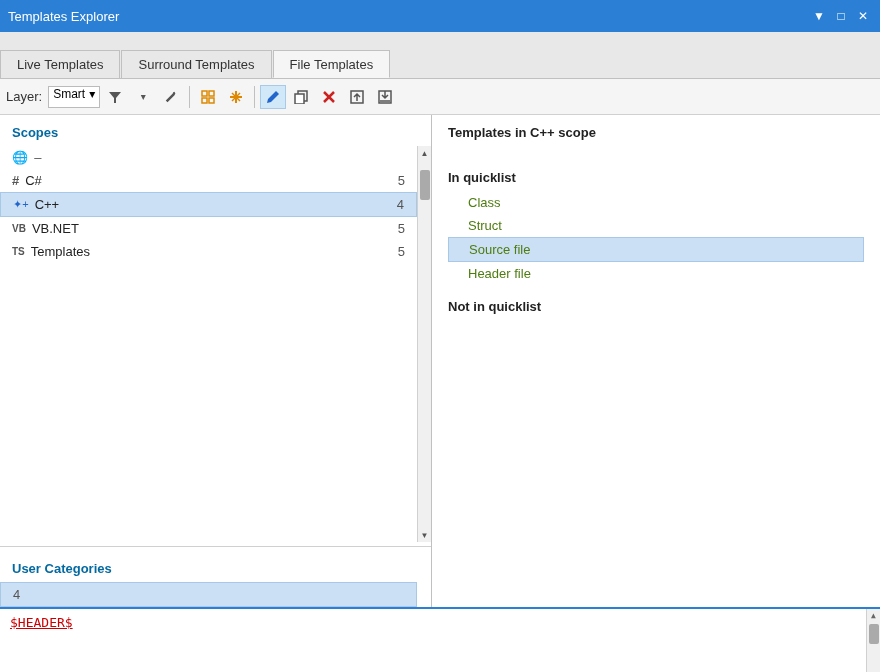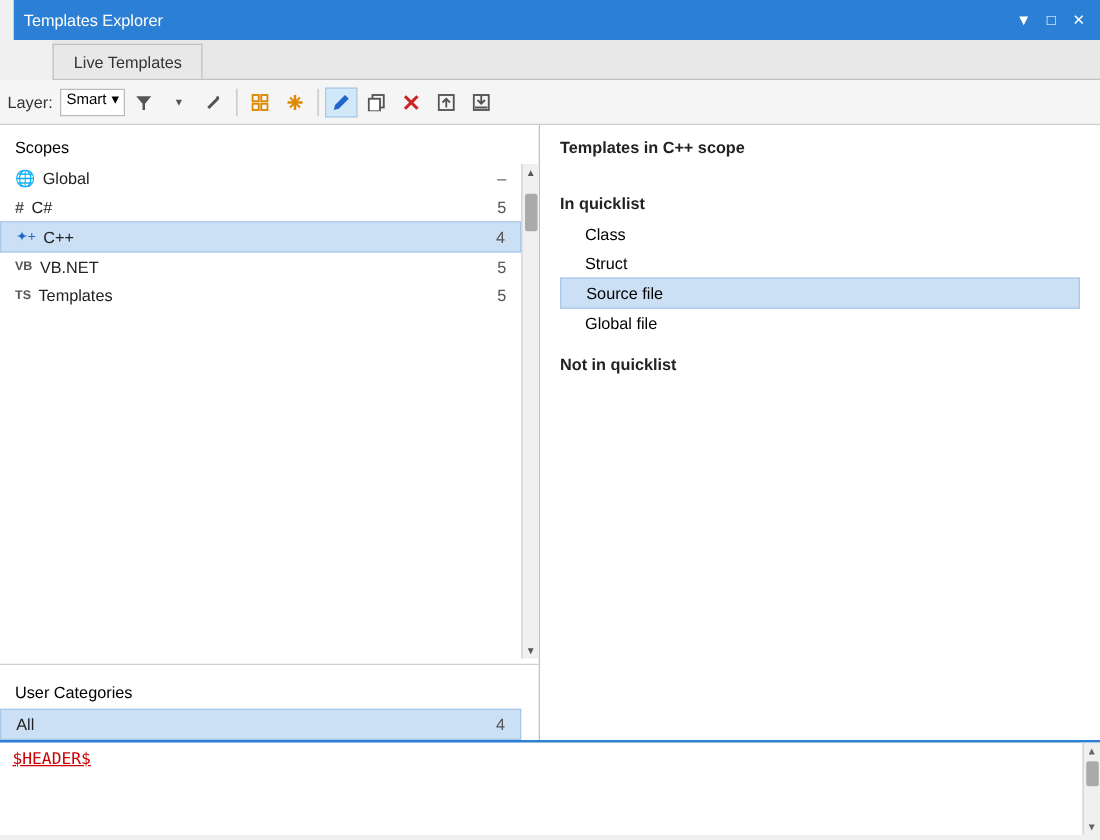--- a/index.html
+++ b/index.html
@@ -8,39 +8,37 @@
     
     .title-bar {
       background: #2b7fd4;
       color: white;
       height: 32px;
       display: flex;
       align-items: center;
       justify-content: space-between;
       padding: 0 8px;
       user-select: none;
-      margin-left: 11px;
     }
     .title-bar-left { display: flex; align-items: center; gap: 6px; font-size: 13px; }
     .title-bar-controls { display: flex; gap: 4px; }
     .title-bar-btn {
       width: 18px; height: 18px;
       display: flex; align-items: center; justify-content: center;
       color: white; font-size: 12px; cursor: pointer;
     }
 
     
     .tab-bar {
       background: #e8e8e8;
       display: flex;
       align-items: flex-end;
-      height: 32px;
+      height: 47px;
       border-bottom: 1px solid #c0c0c0;
       padding-top: 4px;
-      margin-left: 42px;
     }
     .tab {
       padding: 4px 16px;
       height: 28px;
       display: flex; align-items: center;
       cursor: pointer;
       background: #e8e8e8;
       border: 1px solid #c0c0c0;
       border-bottom: none;
       font-size: 13px;
@@ -94,24 +92,24 @@
 
     
     .left-panel {
       width: 432px;
       border-right: 1px solid #c0c0c0;
       display: flex;
       flex-direction: column;
       background: white;
     }
     .panel-title {
-      font-weight: normal;
+      font-weight: bold;
       font-size: 13px;
       padding: 10px 12px 6px;
-      color: #000000;
+      color: #0369a1;
     }
     .scope-item {
       display: flex;
       align-items: center;
       padding: 4px 12px;
       cursor: pointer;
       color: #222;
       font-size: 13px;
     }
     .scope-item.selected { background: #cce0f5; border: 1px solid #a8c8e8; }
@@ -138,21 +136,21 @@
     .template-group-title {
       font-weight: bold;
       font-size: 13px;
       color: #222;
       margin-bottom: 6px;
       margin-top: 6px;
     }
     .template-item {
       padding: 4px 20px;
       cursor: pointer;
-      color: #000000;
+      color: #4d7c0f;
       font-size: 13px;
     }
     .template-item.selected { background: #cce0f5; border: 1px solid #a8c8e8; display: block; }
 
     
     .editor-area {
       height: 76px;
       border-top: 2px solid #2b7fd4;
       background: white;
       display: flex;
@@ -208,20 +206,26 @@
     <div class="title-bar-btn">▼</div>
     <div class="title-bar-btn">□</div>
     <div class="title-bar-btn">✕</div>
   </div>
 </div>
 
 <div class="tab-bar">
   <div class="tab">
     <span>Live Templates</span>
   </div>
+  <div class="tab">
+    <span>Surround Templates</span>
+  </div>
+  <div class="tab active">
+    <span>File Templates</span>
+  </div>
 </div>
 
 <div class="toolbar">
   <span class="toolbar-label">Layer:</span>
   <div class="toolbar-select">
     <span>Smart</span>
     <span>▾</span>
   </div>
 
   <div class="toolbar-btn" title="Filter">
@@ -297,21 +301,20 @@
 
 <div class="main-content">
 
   <div class="left-panel">
     <div class="panel-title">Scopes</div>
     <div class="scope-scroll-container">
       <div style="padding-right:14px;">
 
         <div class="scope-item">
           <span class="scope-icon">🌐</span>
-          <span class="scope-name">Global</span>
           <span class="scope-count">–</span>
         </div>
 
         <div class="scope-item">
           <span class="scope-icon" style="color:#555;font-weight:bold;">#</span>
           <span class="scope-name">C#</span>
           <span class="scope-count">5</span>
         </div>
 
         <div class="scope-item selected">
@@ -338,41 +341,40 @@
           <div class="vscrollbar-thumb"></div>
         </div>
         <div class="vscrollbar-down">▼</div>
       </div>
     </div>
 
     <div class="section-divider"></div>
     <div class="panel-title">User Categories</div>
 
     <div class="scope-item selected" style="width: calc(100% - 14px);">
-      <span class="scope-name">All</span>
       <span class="scope-count">4</span>
     </div>
   </div>
 
   <div class="right-panel">
     <div class="right-panel-title">Templates in C++ scope</div>
 
     <div class="template-group-title">In quicklist</div>
 
     <div class="template-item">
       <span>Class</span>
     </div>
     <div class="template-item">
       <span>Struct</span>
     </div>
     <div class="template-item selected" style="display:block; padding: 4px 20px;">
       <span>Source file</span>
     </div>
     <div class="template-item">
-      <span>Global file</span>
+      <span>Header file</span>
     </div>
 
     <div class="template-group-title" style="margin-top: 14px;">Not in quicklist</div>
   </div>
 </div>
 
 <div class="editor-area">
   <div class="editor-content">
     <span class="editor-text">$HEADER$</span>
     <div class="editor-scrollbar">

